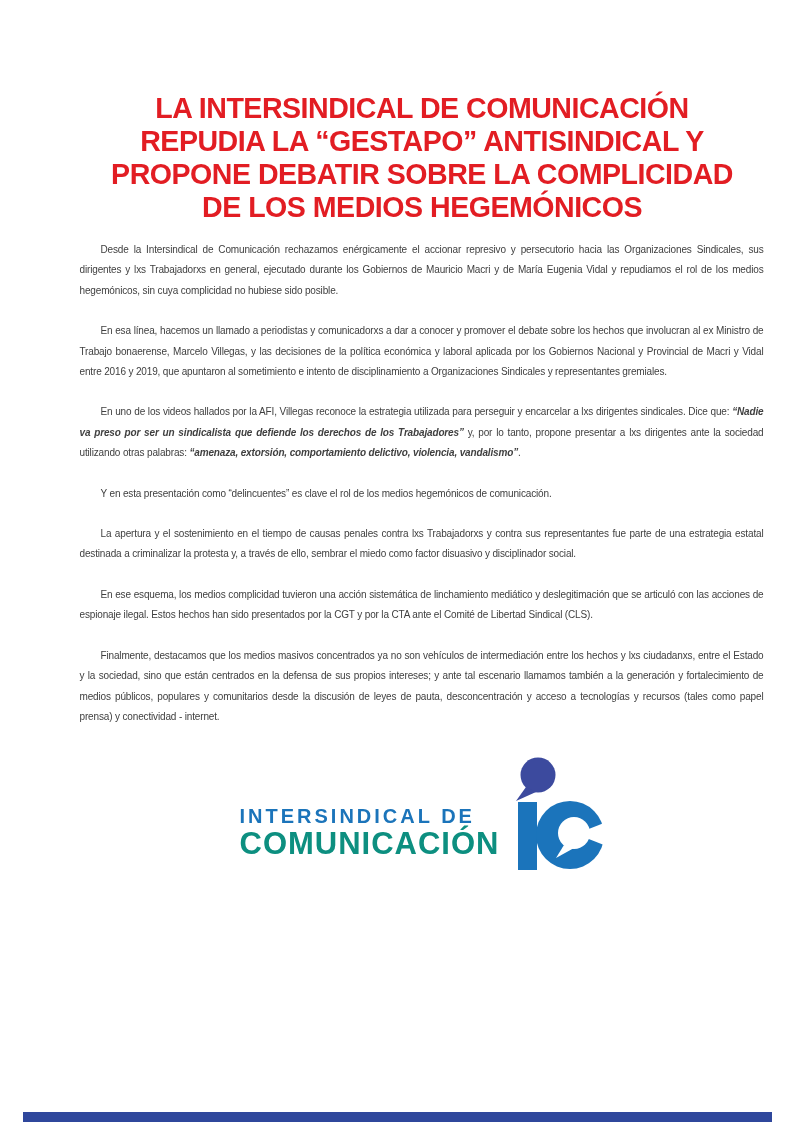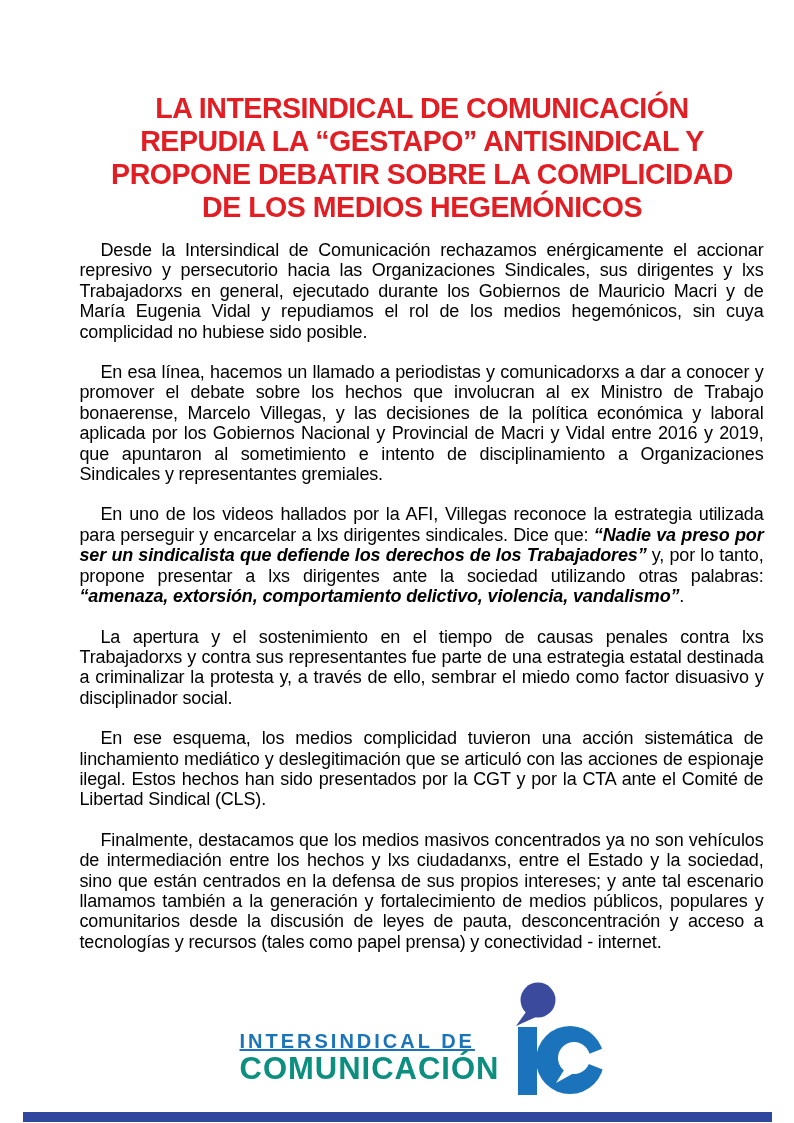--- a/index.html
+++ b/index.html
@@ -23,22 +23,22 @@
     line-height:33px;
     font-weight:700;
     letter-spacing:-0.5px;
     transform:scaleX(0.985);
     transform-origin:center top;
   }
   .body-text p {
     margin:0 0 20px 0;
     text-align:justify;
     text-indent:21px;
-    color:#000000;
-    font-size:18px;
+    color:#404040;
+    font-size:10px;
     line-height:20.4px;
     letter-spacing:-0.15px;
   }
   .body-text .bi { font-weight:700; font-style:italic; }
   .logo {
     display:flex;
     justify-content:center;
     align-items:flex-start;
     margin-top:30px;
   }
@@ -77,28 +77,29 @@
       <div>LA INTERSINDICAL DE COMUNICACIÓN</div>
       <div>REPUDIA LA “GESTAPO” ANTISINDICAL Y</div>
       <div>PROPONE DEBATIR SOBRE LA COMPLICIDAD</div>
       <div>DE LOS MEDIOS HEGEMÓNICOS</div>
     </h1>
 
     <div class="body-text">
         <p><span>Desde la Intersindical de Comunicación rechazamos enérgicamente el accionar represivo y persecutorio hacia las Organizaciones Sindicales, sus dirigentes y lxs Trabajadorxs en general, ejecutado durante los Gobiernos de Mauricio Macri y de María Eugenia Vidal y repudiamos el rol de los medios hegemónicos, sin cuya complicidad no hubiese sido posible.</span></p>
         <p><span>En esa línea, hacemos un llamado a periodistas y comunicadorxs a dar a conocer y promover el debate sobre los hechos que involucran al ex Ministro de Trabajo bonaerense, Marcelo Villegas, y las decisiones de la política económica y laboral aplicada por los Gobiernos Nacional y Provincial de Macri y Vidal entre 2016 y 2019, que apuntaron al sometimiento e intento de disciplinamiento a Organizaciones Sindicales y representantes gremiales.</span></p>
         <p><span>En uno de los videos hallados por la AFI, Villegas reconoce la estrategia utilizada para perseguir y encarcelar a lxs dirigentes sindicales. Dice que: </span><span class="bi">“Nadie va preso por ser un sindicalista que defiende los derechos de los Trabajadores”</span><span> y, por lo tanto, propone presentar a lxs dirigentes ante la sociedad utilizando otras palabras: </span><span class="bi">“amenaza, extorsión, comportamiento delictivo, violencia, vandalismo”</span><span>.</span></p>
+        <p><span>Y en esta presentación como “delincuentes” es clave el rol de los medios hegemónicos de comunicación.</span></p>
         <p><span>La apertura y el sostenimiento en el tiempo de causas penales contra lxs Trabajadorxs y contra sus representantes fue parte de una estrategia estatal destinada a criminalizar la protesta y, a través de ello, sembrar el miedo como factor disuasivo y disciplinador social.</span></p>
         <p><span>En ese esquema, los medios complicidad tuvieron una acción sistemática de linchamiento mediático y deslegitimación que se articuló con las acciones de espionaje ilegal. Estos hechos han sido presentados por la CGT y por la CTA ante el Comité de Libertad Sindical (CLS).</span></p>
         <p><span>Finalmente, destacamos que los medios masivos concentrados ya no son vehículos de intermediación entre los hechos y lxs ciudadanxs, entre el Estado y la sociedad, sino que están centrados en la defensa de sus propios intereses; y ante tal escenario llamamos también a la generación y fortalecimiento de medios públicos, populares y comunitarios desde la discusión de leyes de pauta, desconcentración y acceso a tecnologías y recursos (tales como papel prensa) y conectividad - internet.</span></p>
       </div>
 
     <div class="logo">
       <div class="logo-text">
-        <div class="logo-line1" style="color: rgb(27, 116, 186); text-decoration: underline;">INTERSINDICAL DE</div>
+        <div class="logo-line1" style="color: rgb(27, 116, 186);">INTERSINDICAL DE</div>
         <div class="logo-line2" style="color: rgb(13, 143, 128);">COMUNICACIÓN</div>
       </div>
       <svg class="logo-mark" width="90" height="114" viewBox="0 0 90 114" xmlns="http://www.w3.org/2000/svg">
 
         <circle cx="24" cy="18" r="17.5" fill="#3c4a9e"></circle>
         <polygon points="12,30 2,44 22,35" fill="#3c4a9e"></polygon>
 
         <rect x="4" y="45" width="19" height="68" fill="#1b74bb"></rect>
 
         <circle cx="56" cy="78" r="34" fill="#1b74bb"></circle>

